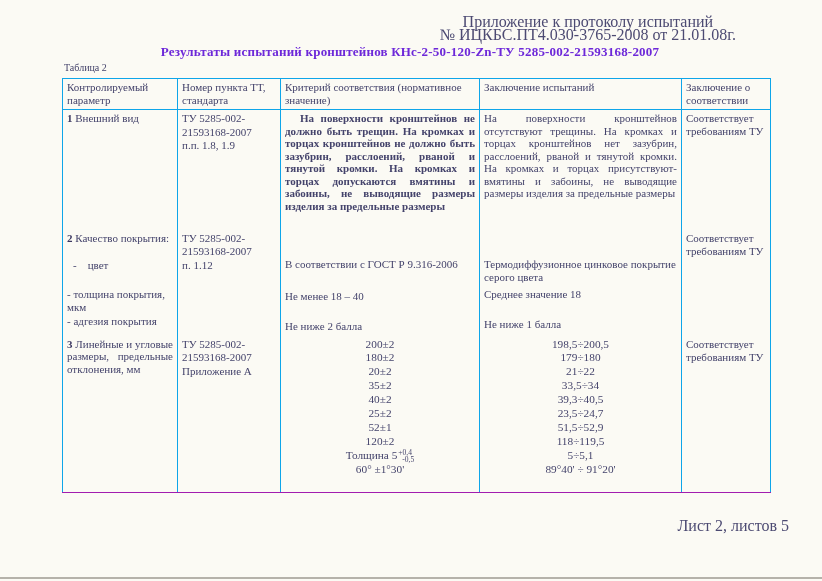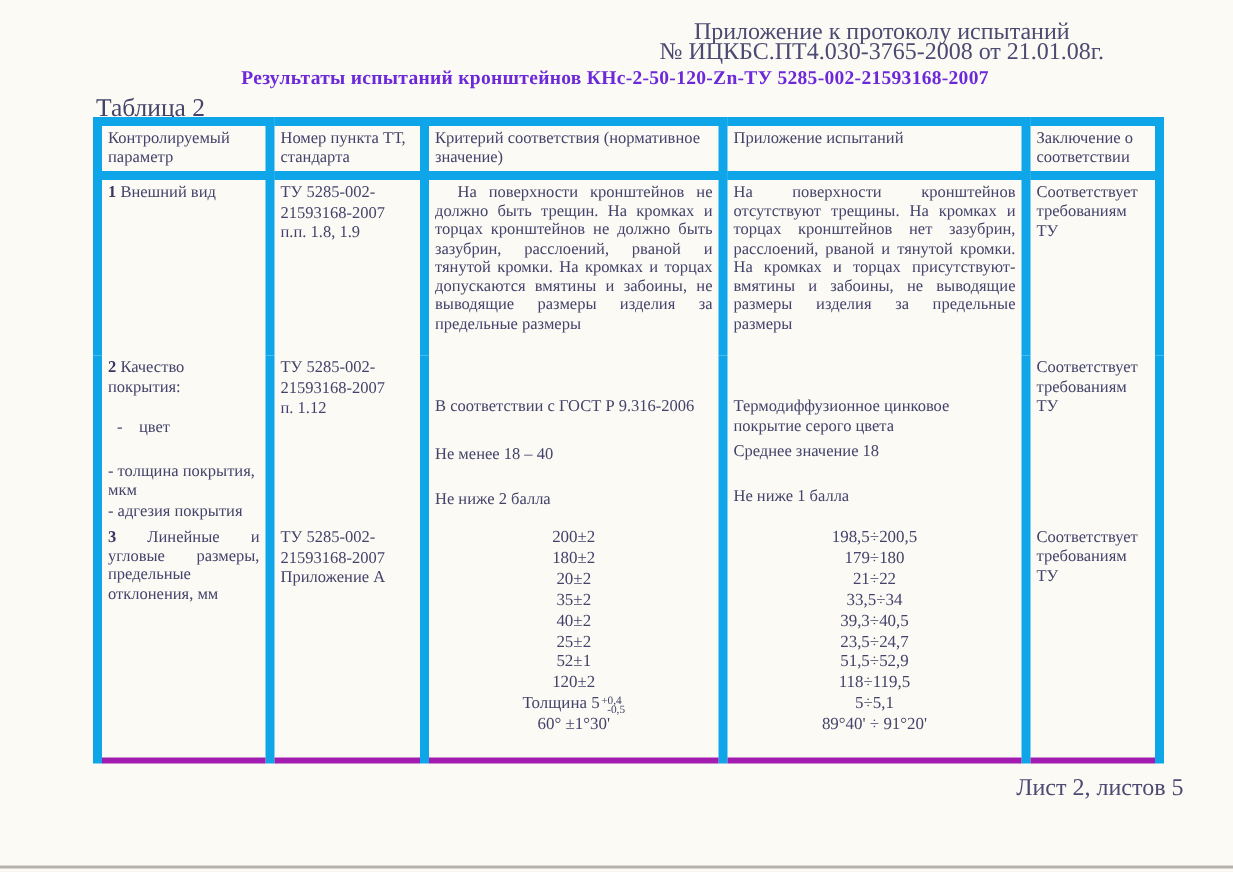--- a/index.html
+++ b/index.html
@@ -12,40 +12,40 @@
   }
   .annex {
     position:absolute; top:15px; right:86px;
     text-align:center; font-size:16px; line-height:13px; color:#4c4a72;
   }
   .doc-title {
     position:absolute; top:44px; left:40px; width:740px;
     text-align:center; font-weight:bold; font-size:13px; letter-spacing:0.2px;
     color:#6d28d9;
   }
-  .tbl-caption { position:absolute; top:62px; left:64px; font-size:17px; }
+  .tbl-caption { position:absolute; top:62px; left:64px; font-size:10px; }
   table.tbl {
     position:absolute; left:62px; top:78px; width:708px;
     border-collapse:collapse; table-layout:fixed;
   }
   .tbl th, .tbl td {
-    border:6px solid #0ea5e9;
+    border:1px solid #0ea5e9;
     vertical-align:top; font-size:11px; line-height:13px;
     padding:2px 4px; font-weight:normal; text-align:left;
   }
   .tbl tbody td { border-top:none; border-bottom:none; }
-  .tbl tbody tr:last-child td { border-bottom:4px solid #a21caf; }
+  .tbl tbody tr:last-child td { border-bottom:1px solid #a21caf; }
   .tbl thead th { height:30px; }
   .hc { text-align:center; }
   tr.r1 { height:120px; }
   tr.r2 { height:106px; }
   tr.r3 { height:157px; }
   .rnum { font-weight:bold; color:#3b3760; }
   .just { text-align:justify; line-height:12.5px; }
-  .ind { text-indent:15px; }
+  .ind { text-indent:15px;font-weight:bold; }
   .clause div { line-height:13.5px; }
   .sub { white-space:pre-wrap; }
   .sub0 { margin-top:14px; padding-left:6px; }
   .sub1 { margin-top:16px; }
   .sub2 { margin-top:1px; }
   .ctr { }
   .crit2-0 { margin-top:26px; }
   .crit2-1 { margin-top:19px; }
   .crit2-2 { margin-top:17px; }
   .res2-0 { margin-top:26px; }
@@ -85,21 +85,21 @@
         <col style="width:103px">
         <col style="width:199px">
         <col style="width:202px">
         <col style="width:89px">
     </colgroup>
     <thead>
       <tr>
         <th>Контролируемый параметр</th>
         <th class="hc">Номер пункта ТТ, стандарта</th>
         <th class="hc">Критерий соответствия (нормативное значение)</th>
-        <th class="hc">Приложение испытаний</th>
+        <th class="hc">Заключение испытаний</th>
         <th>Заключение о соответствии</th>
       </tr>
     </thead>
     <tbody>
 
       <tr class="r1">
         <td>
           <div><b class="rnum">1</b> <span>Внешний вид</span></div>
         </td>
         <td class="clause">

